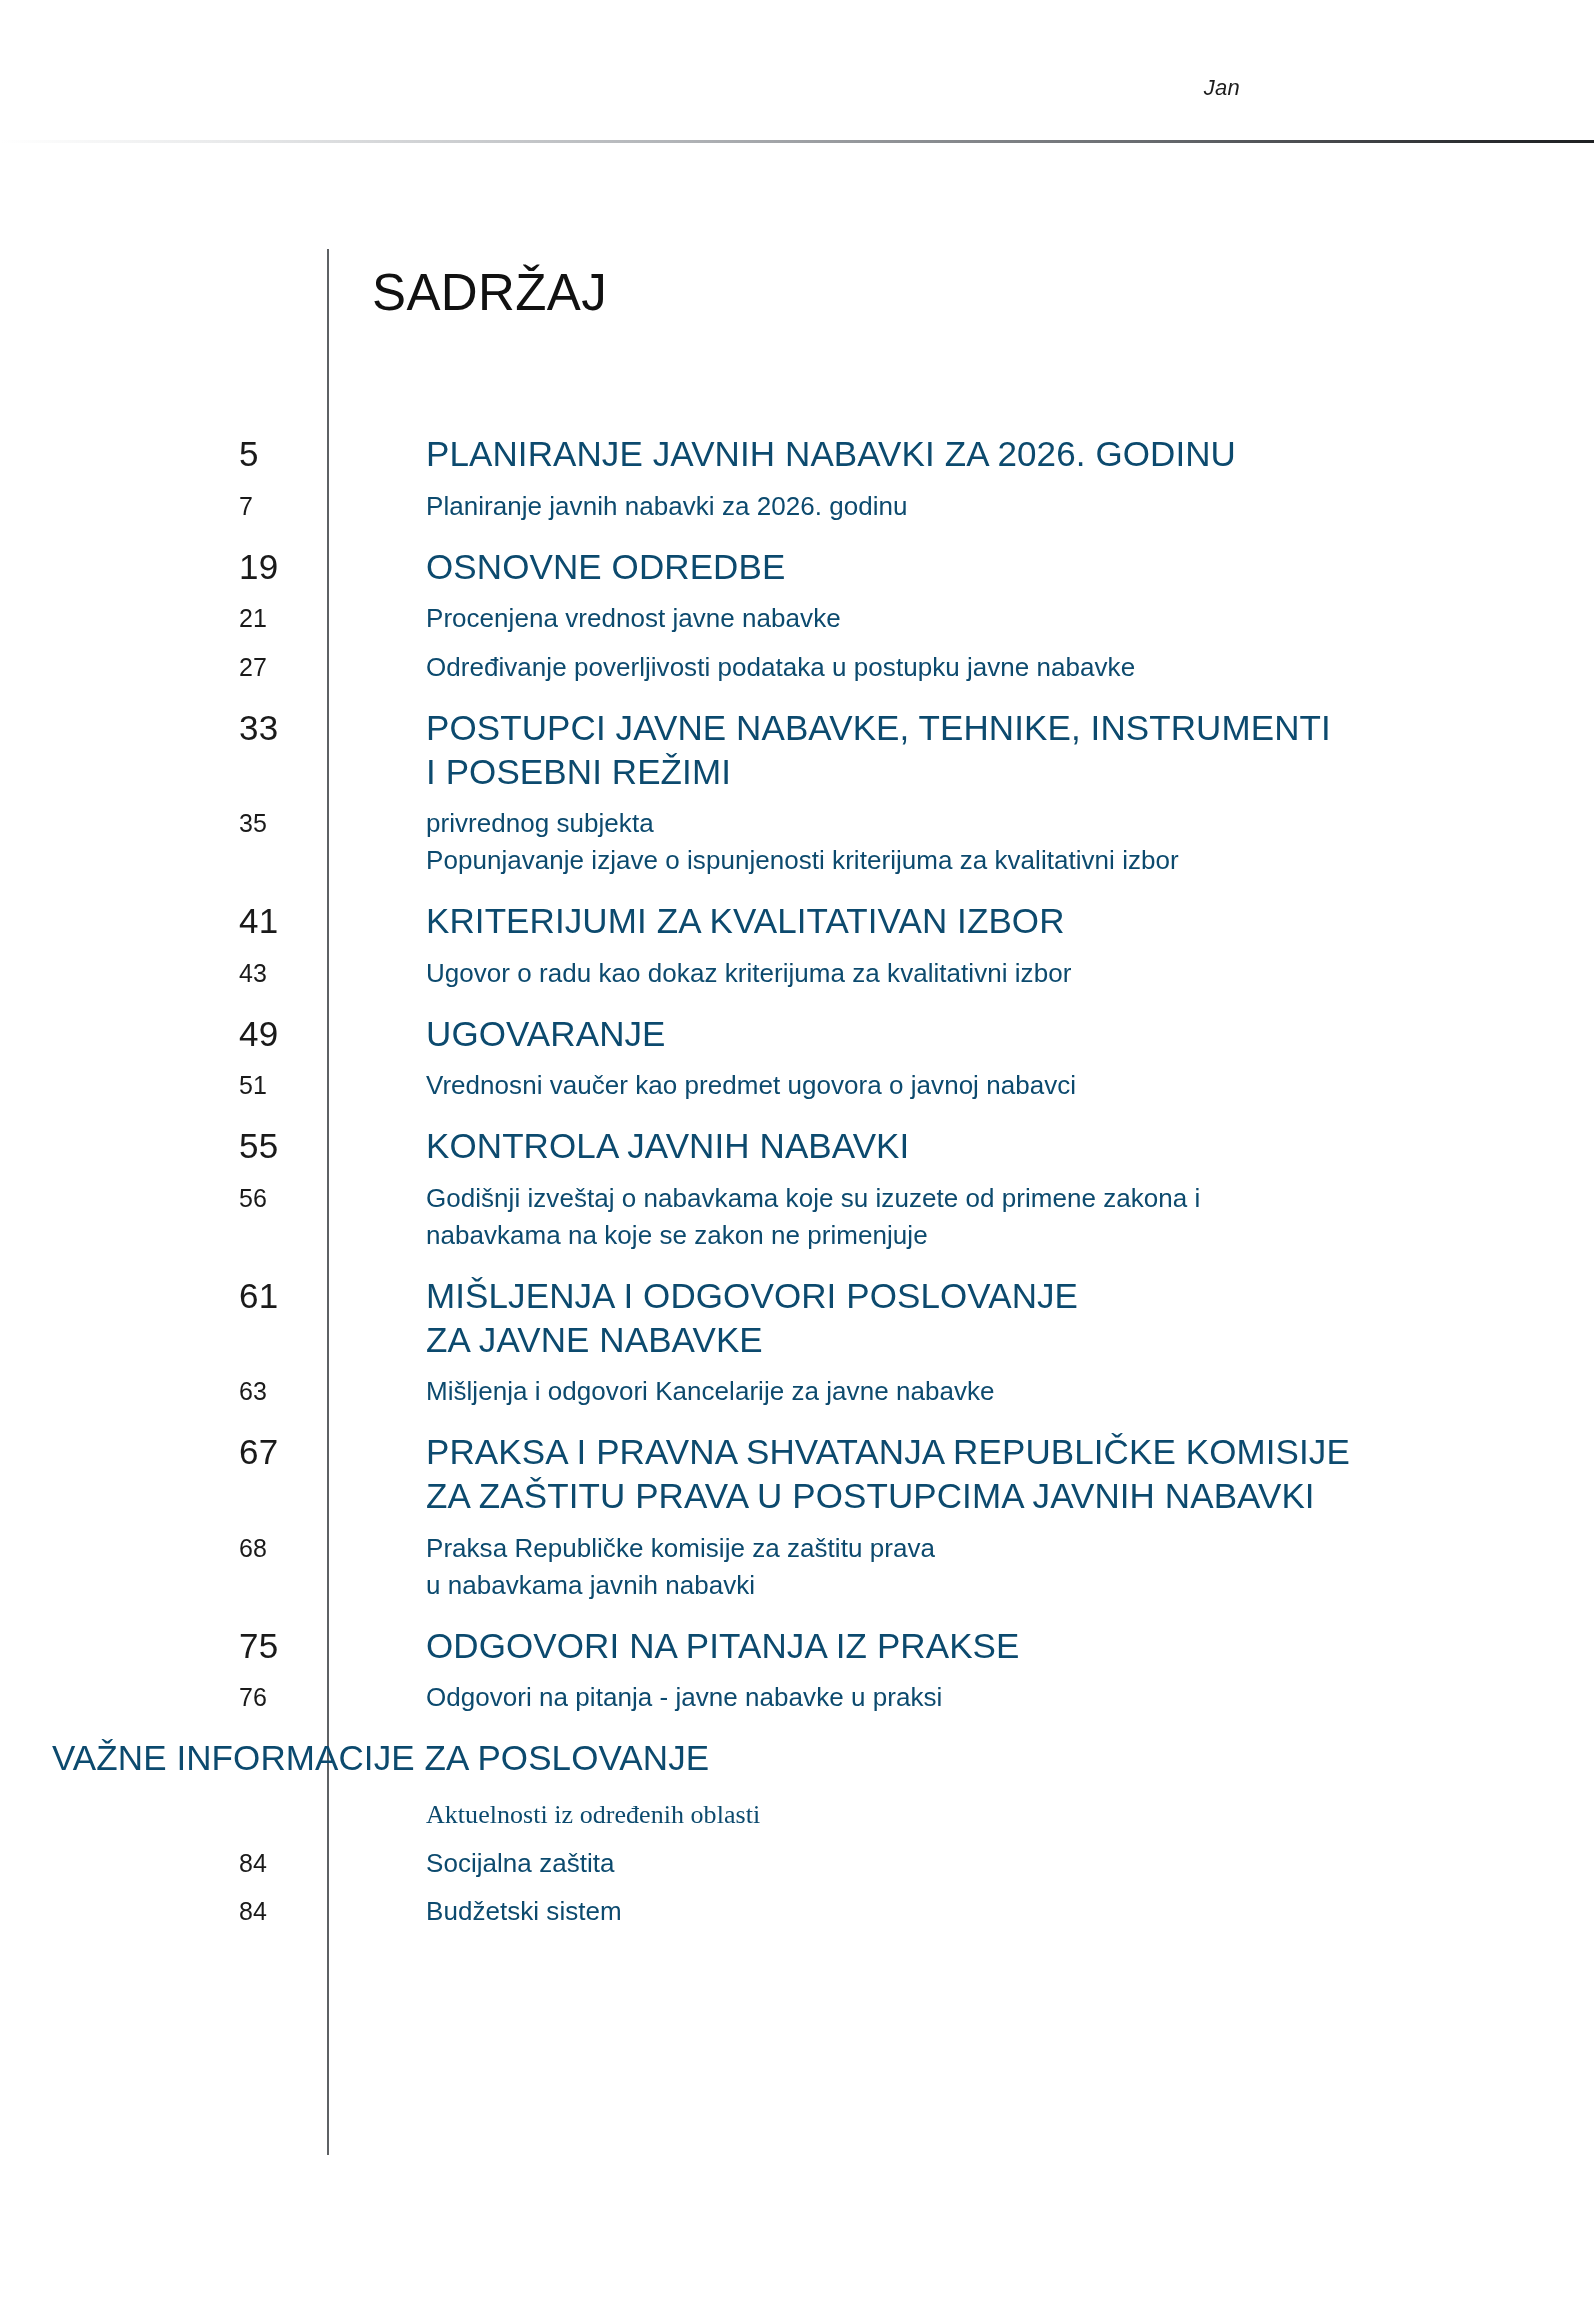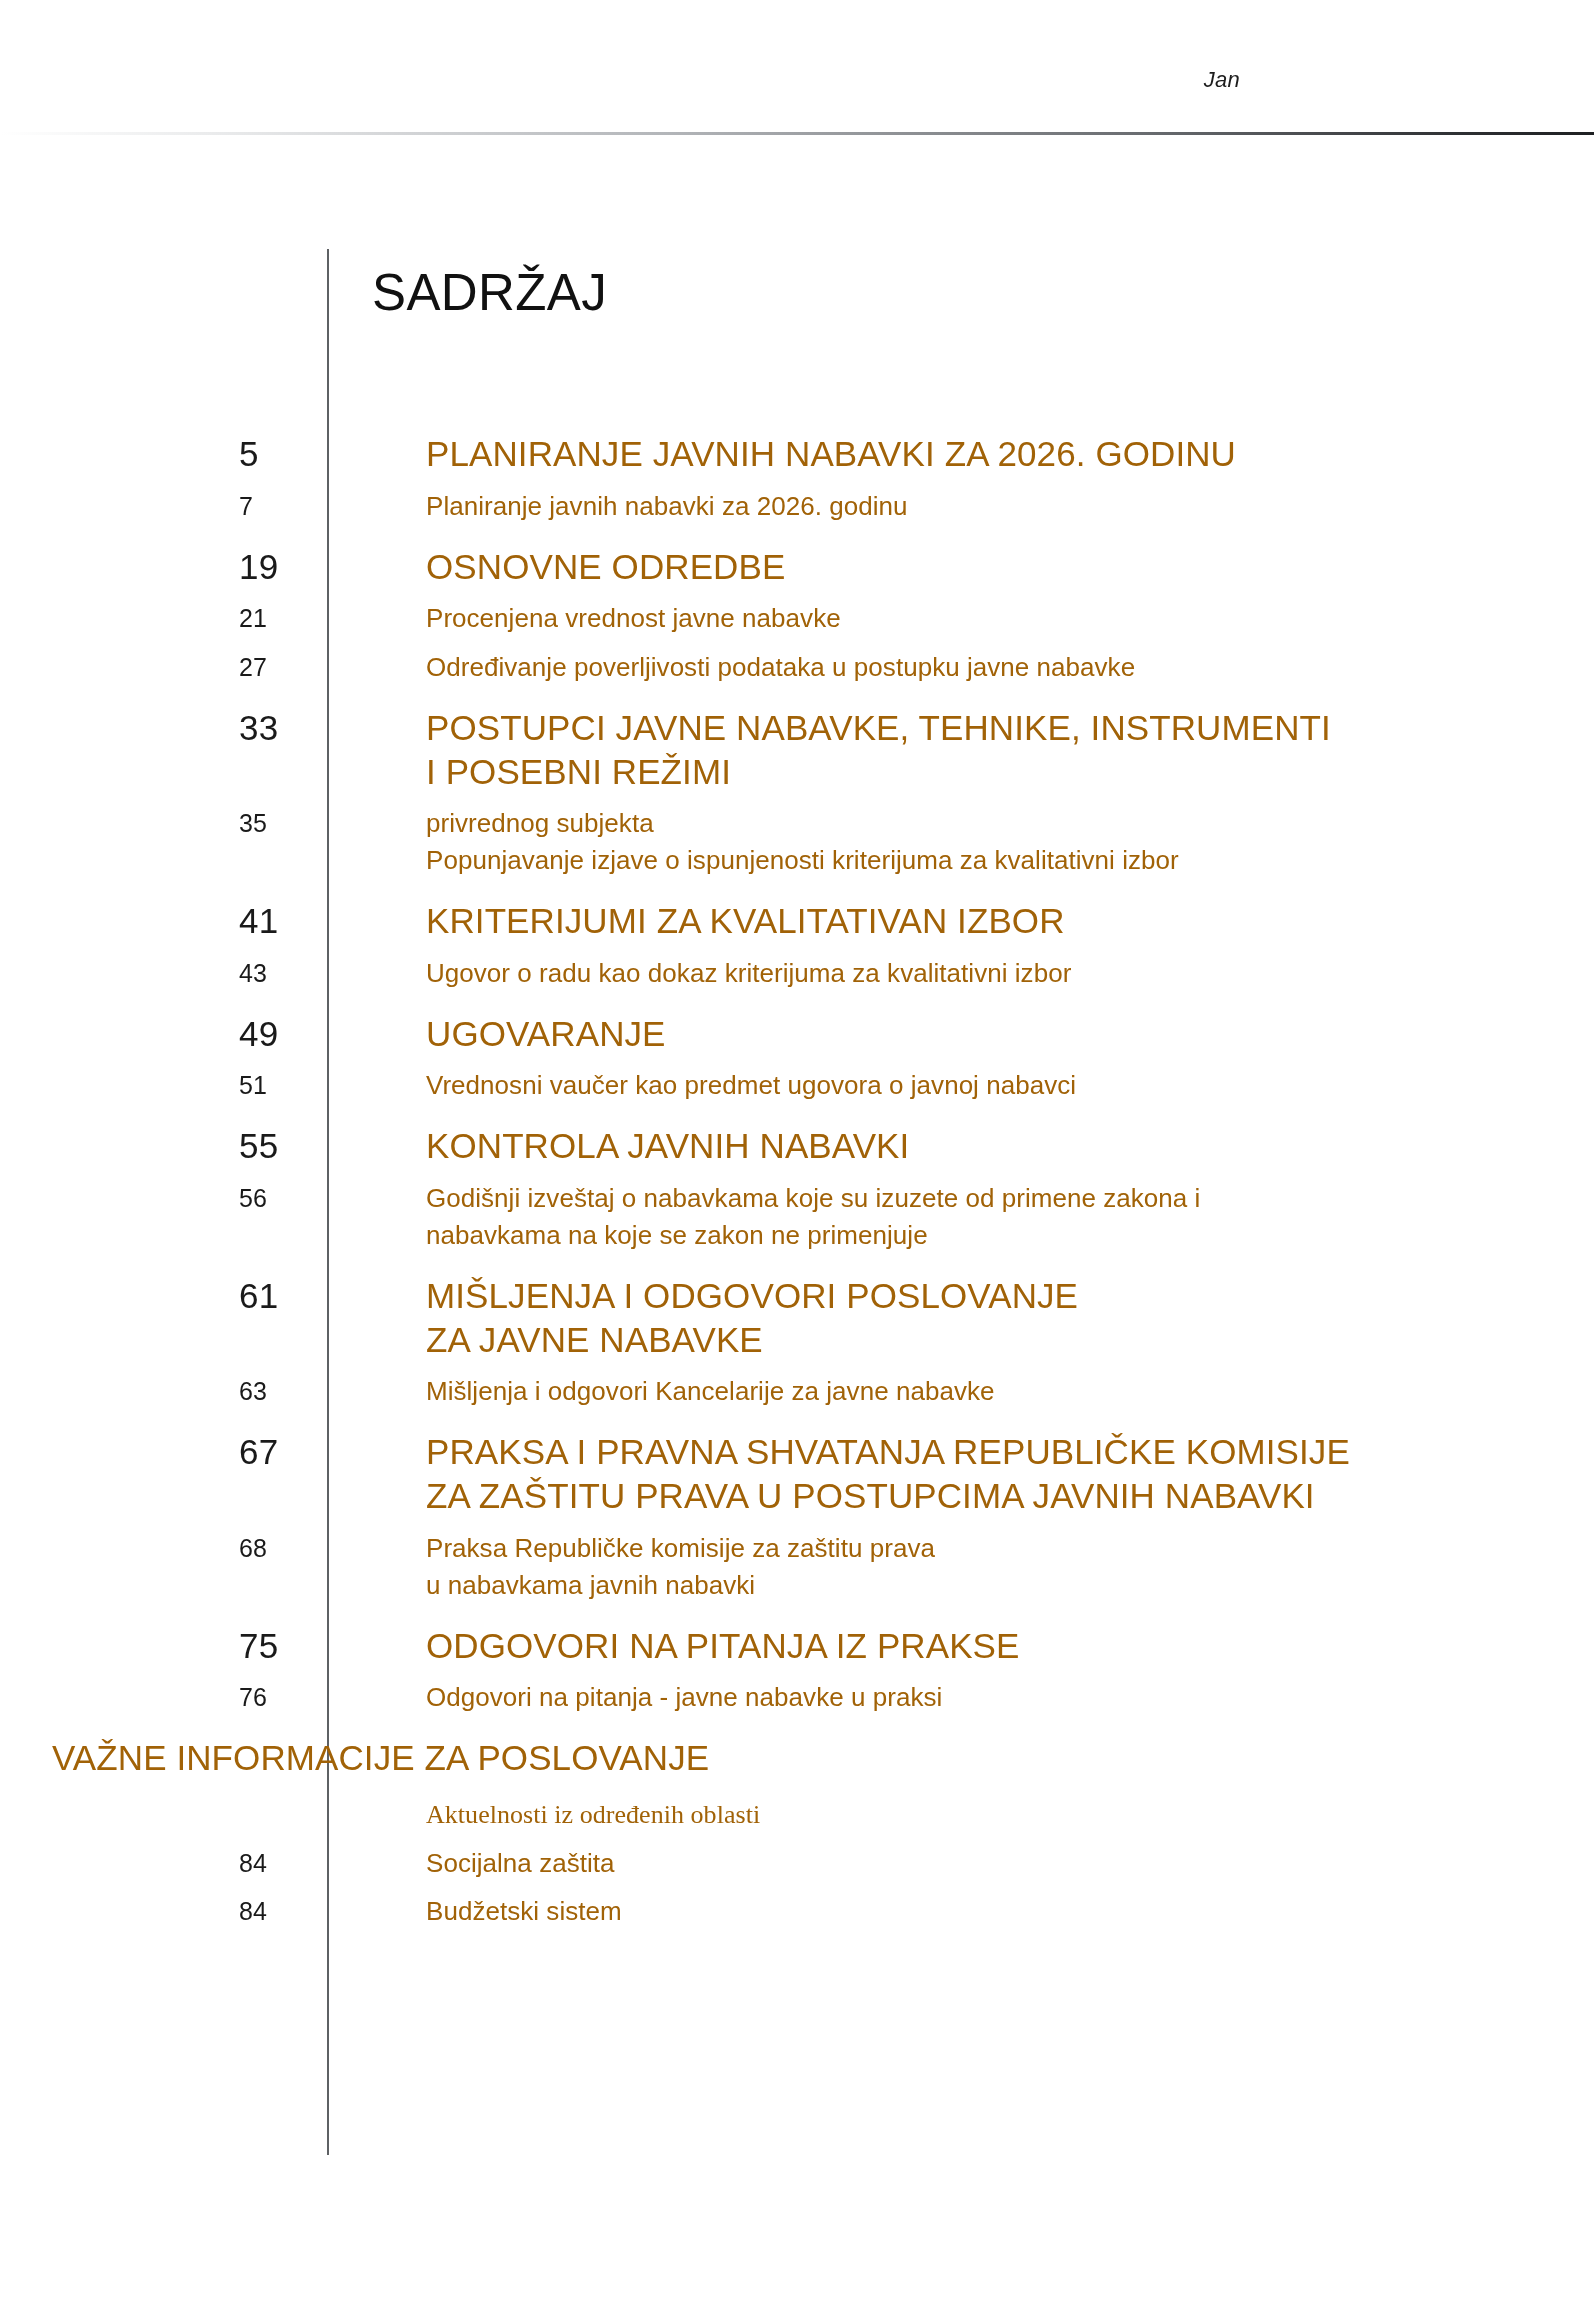--- a/index.html
+++ b/index.html
@@ -14,21 +14,21 @@
     font-family: "Liberation Sans", sans-serif;
     color: #1a1a1a;
     position: relative;
     overflow: hidden;
     -webkit-font-smoothing: antialiased;
   }
 
   
   .page-header {
     position: absolute;
-    top: 0;
+    top: 8px;
     left: 0;
     width: 1288px;
     height: 139px;
     text-decoration: underline;
   }
   .header-label {
     position: absolute;
     right: 48px;
     top: 80px;
     transform: translateY(-50%);
@@ -108,21 +108,21 @@
     text-align: left;
     color: #1a1a1a;
     white-space: nowrap;
   }
 
   .toc-text {
     flex: 1 1 auto;
     padding-left: 52px;
     padding-right: 78px;
     box-sizing: border-box;
-    color: #a16207;
+    color: #0c4a6e;
   }
 
   
   .row-section {
     margin-top: 20px;
   }
   .row-section:first-child {
     margin-top: 0;
   }
   .row-section .toc-num {

